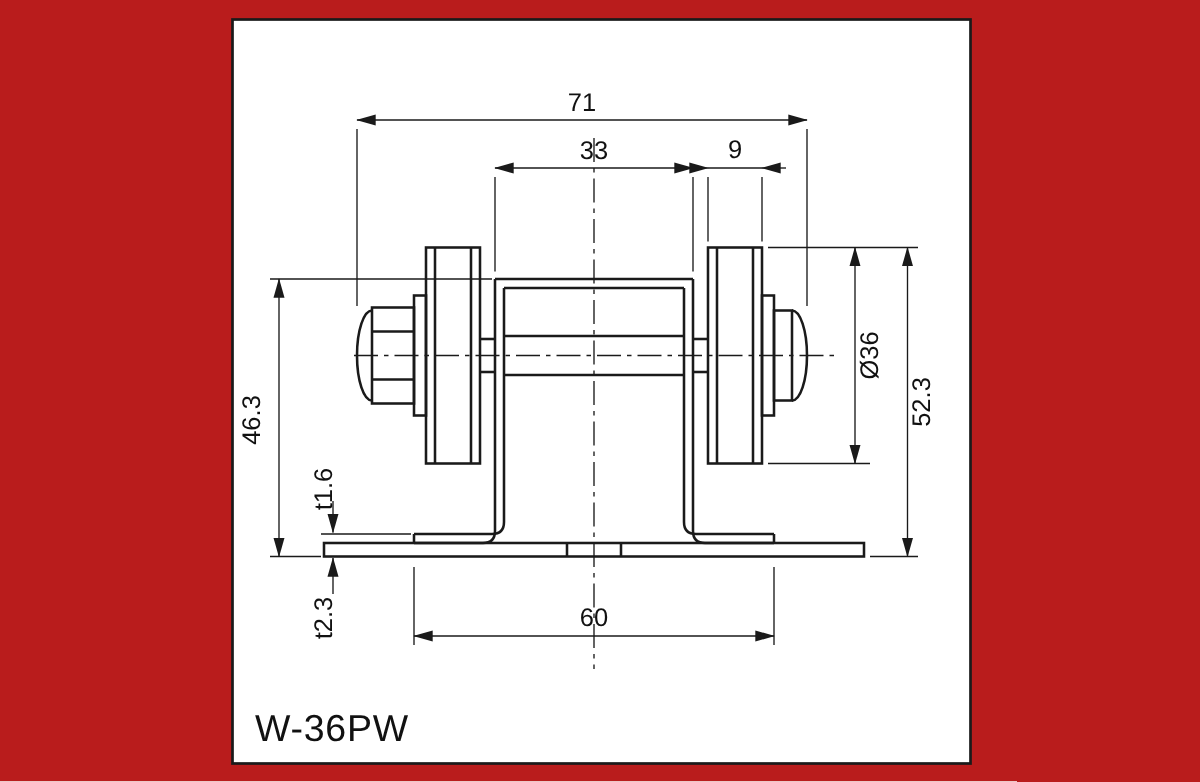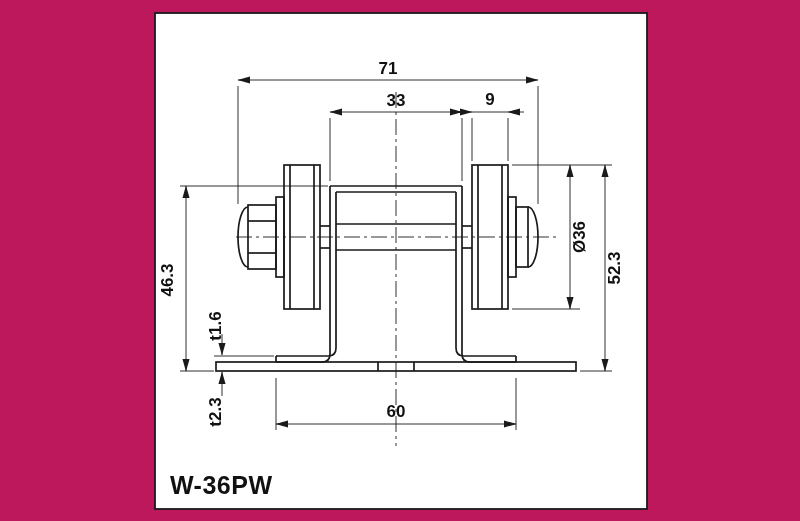--- a/index.html
+++ b/index.html
@@ -1,22 +1,21 @@
 <!DOCTYPE html>
 <html><head>
 <meta charset="utf-8">
 <style>
   html,body { margin:0; padding:0; background:#ffffff; }
   .screen {
     position:relative;
     width:800px; height:521px;
-    background:#be185d;
+    background:#b91c1c;
     font-family:"Liberation Sans", sans-serif;
     overflow:hidden;
-    font-weight:bold;
   }
   svg text {
     font-family:"Liberation Sans", sans-serif;
     fill:#111111;
   }
   .dim-label  { font-size:17px; }
   .part-label { font-size:25px; letter-spacing:0.5px; }
   .obj  { stroke:#1a1a1a; stroke-width:1.7; fill:none; }
   .thin { stroke:#1a1a1a; stroke-width:0.9; fill:none; }
   .cl   { stroke:#1a1a1a; stroke-width:0.9; fill:none; stroke-dasharray:16 4 3 4; }

